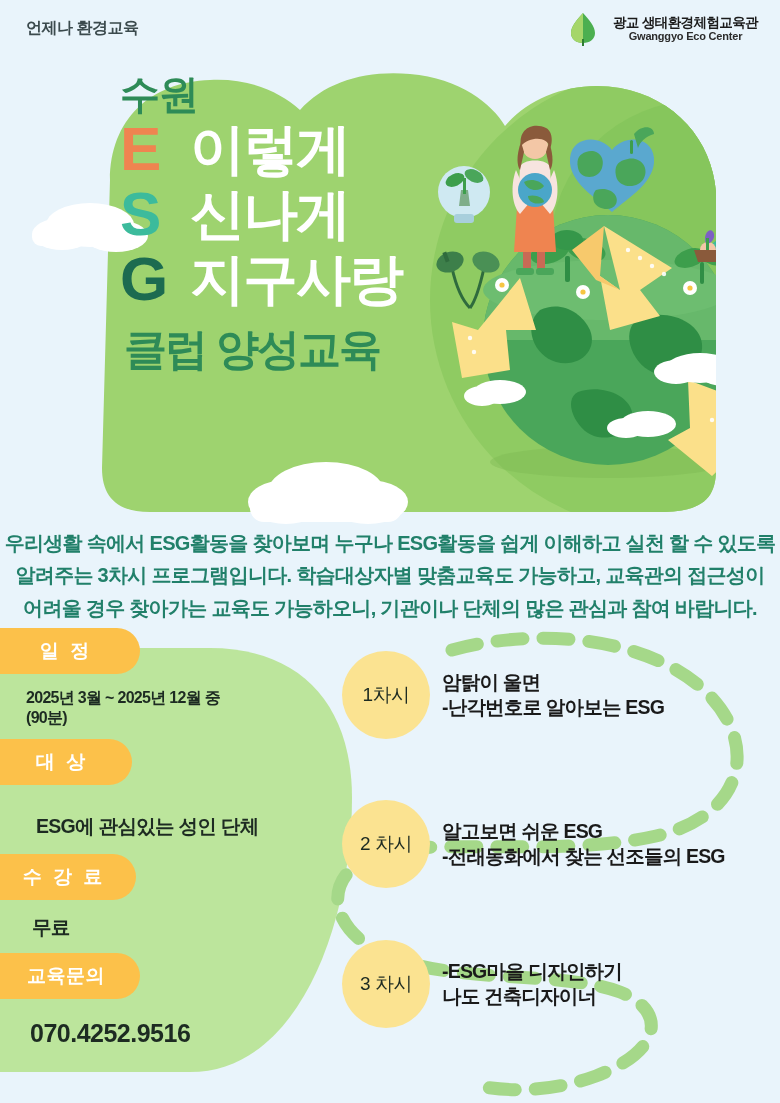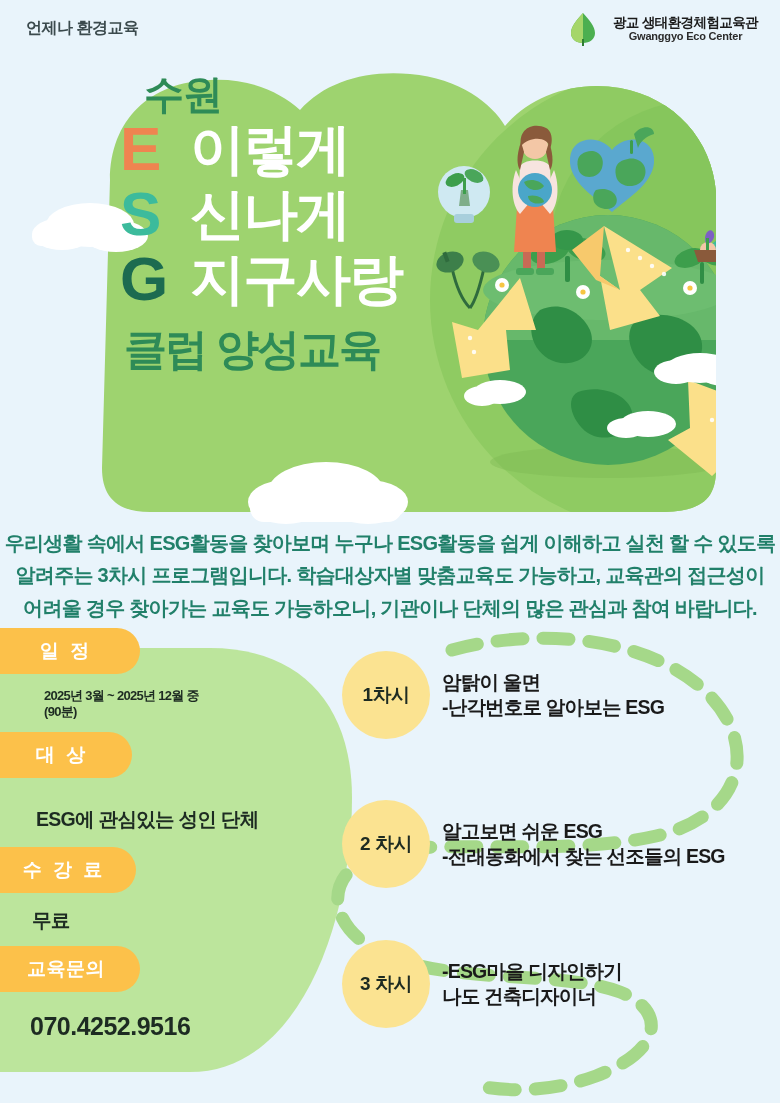--- a/index.html
+++ b/index.html
@@ -34,21 +34,21 @@
   .logo-ko { font-size: 13.5px; font-weight: 700; color: #1b1b1b; letter-spacing: -0.6px; white-space: nowrap; }
   .logo-en { font-size: 11px; font-weight: 700; color: #2b2b2b; text-align: center; letter-spacing: -0.2px; }
 
   
   .hero { position: absolute; top: 0; left: 0; width: 780px; height: 530px; z-index: 5; }
   .hero svg { position: absolute; inset: 0; width: 780px; height: 530px; }
 
   .title-block { position: absolute; left: 120px; top: 74px; z-index: 20; }
   .t-sub {
     font-size: 40px; font-weight: 800; color: #2e8b57; letter-spacing: -1px;
-    line-height: 1; margin-left: 24px;
+    line-height: 1; margin-left: 0;
   }
   .t-row { display: flex; align-items: center; margin-top: 6px; }
   .t-letter {
     font-size: 62px; font-weight: 800; line-height: 0.95; width: 62px;
     letter-spacing: -1px;
   }
   .t-letter.e { color: #ef8450; }
   .t-letter.s { color: #3cbb9c; }
   .t-letter.g { color: #1c6b50; }
   .t-word {
@@ -83,32 +83,32 @@
     padding-right: 8px;
   }
   .pill.w1 { width: 140px; }
   .pill.w2 { width: 132px; }
   .pill.w3 { width: 136px; }
   .pill.w4 { width: 140px; letter-spacing: 0.5px; }
   .info-val {
     color: #1d2b22; font-weight: 700; letter-spacing: -0.7px;
     padding-left: 28px;
   }
-  .v-sched { font-size: 13px; line-height: 1.22; margin: 14px 0 12px 0; padding-left: 44px; }
+  .v-sched { font-size: 16px; line-height: 1.22; margin: 14px 0 12px 0; padding-left: 26px; }
   .v-target { font-size: 19.5px; margin: 28px 0 14px 0; padding-left: 36px; }
   .v-fee { font-size: 19.5px; margin: 14px 0 12px 0; padding-left: 32px; }
   .v-tel { font-size: 25px; margin: 20px 0 0 0; padding-left: 30px; letter-spacing: -0.5px; }
 
   
   .session { position: absolute; z-index: 24; display: flex; align-items: center; }
   .s-circle {
     width: 88px; height: 88px; border-radius: 50%;
     background: #fbe391; flex: none;
     display: flex; align-items: center; justify-content: center;
-    font-size: 19px; font-weight: 700; color: #1d2b22; letter-spacing: -0.5px;
+    font-size: 19px; font-weight: 400; color: #1d2b22; letter-spacing: -0.5px;
   }
   .s-text { margin-left: 12px; line-height: 1.3; }
   .s-text div {
     font-size: 19.5px; font-weight: 700; color: #1a1a1a;
     letter-spacing: -0.8px; white-space: nowrap;
   }
   #session-1 { left: 342px; top: 651px; }
   #session-2 { left: 342px; top: 800px; }
   #session-3 { left: 342px; top: 940px; }
 </style>

